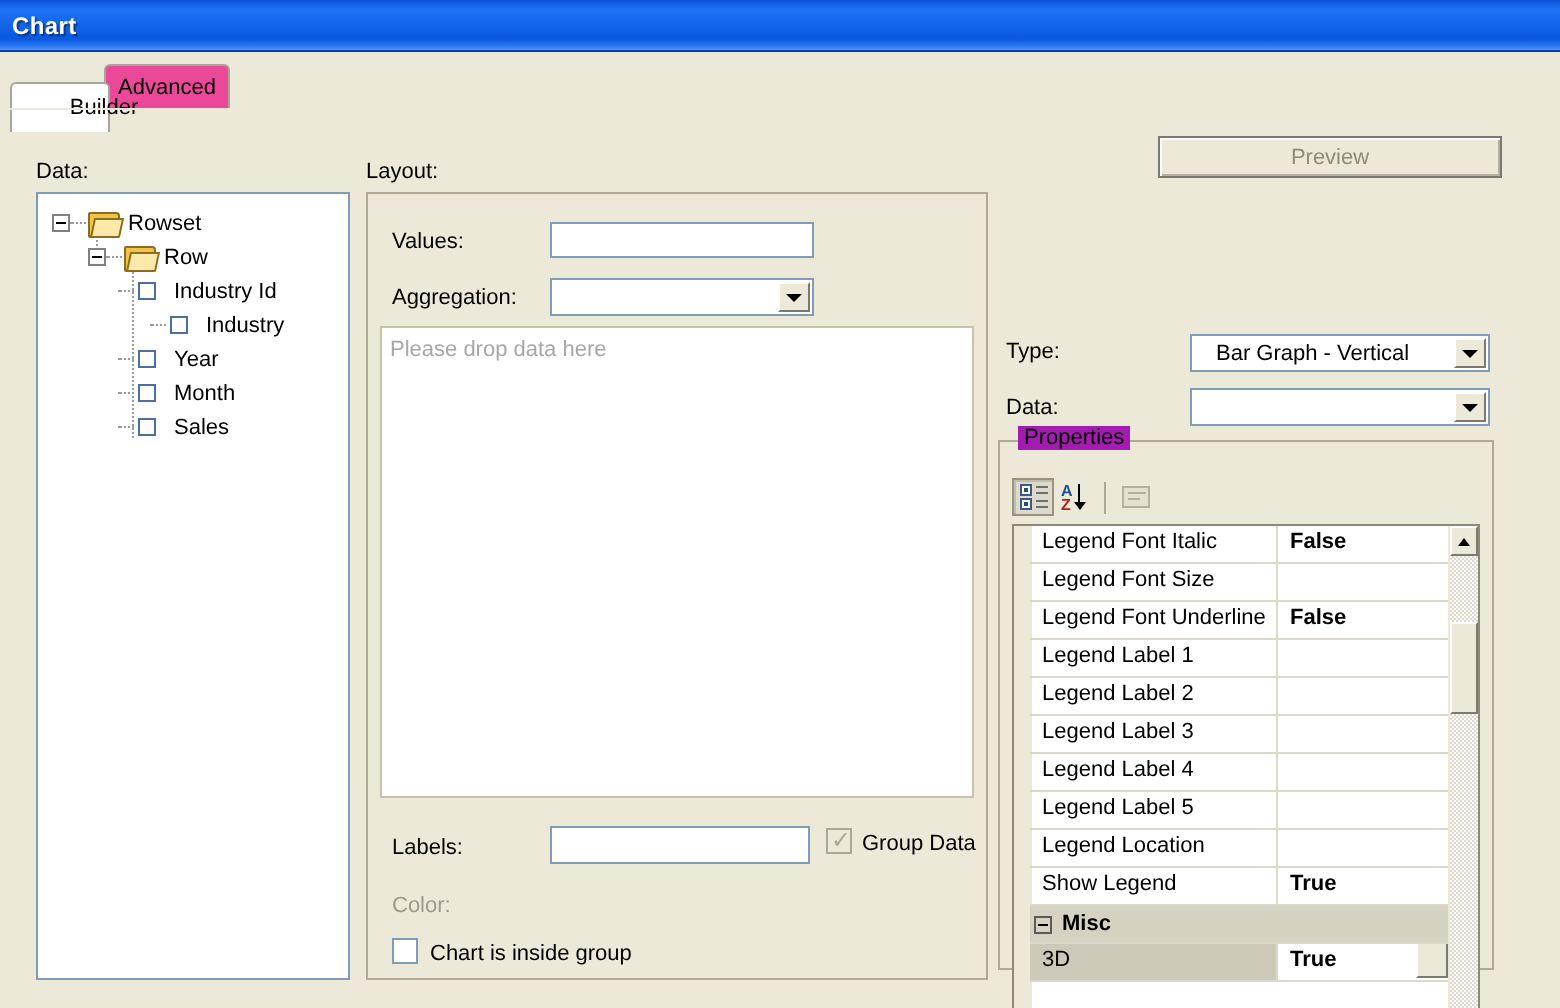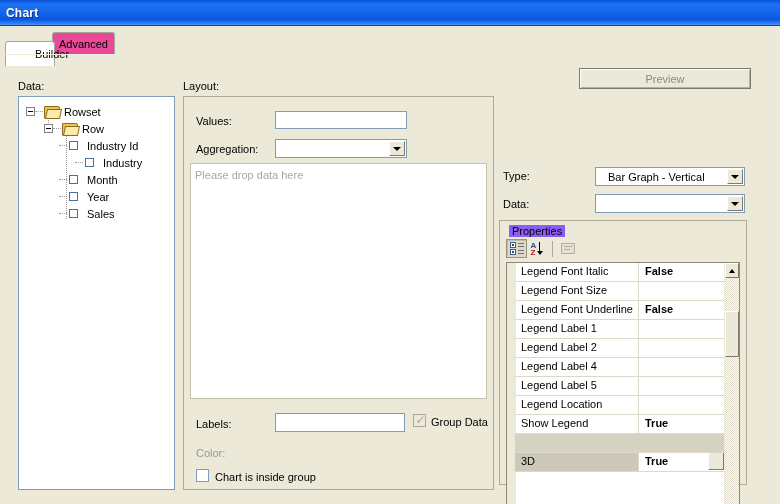--- a/index.html
+++ b/index.html
@@ -161,21 +161,21 @@
   #type-combo{position:absolute;left:595px;top:167px;width:150px;height:19px;}
   #style-label{position:absolute;left:503px;top:198px;}
   #style-combo{position:absolute;left:595px;top:194px;width:150px;height:19px;}
 
   
   #props-group{
     position:absolute;left:499px;top:220px;width:248px;height:265px;
     border:1px solid #b0aa94;box-sizing:border-box;
   }
   #props-legend{
-    position:absolute;left:509px;top:213px;background:#8b5cf6;padding:0 3px;font-size:11px;margin-top:12px;
+    position:absolute;left:509px;top:213px;background:#a21caf;padding:0 3px;font-size:11px;
   }
   #props-toolbar{
     position:absolute;left:506px;top:238px;width:234px;height:21px;
     display:flex;align-items:center;
   }
   .tbtn{width:21px;height:19px;box-sizing:border-box;position:relative;display:flex;align-items:center;justify-content:center;}
   .tbtn.pressed{border:1px solid #9a9384;background:#dedacb;box-shadow:inset 1px 1px 0 #c2bcab;}
   .tsep{width:1px;height:16px;background:#aca899;margin:0 4px;}
 
   .icon-cat{width:14px;height:13px;position:relative;}
@@ -310,27 +310,27 @@
 
       <div class="trow" style="padding-left:56px;">
         <div class="dots"></div>
         <div class="leafbox"></div>
         <div class="txt" style="margin-left:9px;">Industry</div>
       </div>
 
       <div class="trow" style="padding-left:40px;">
         <div class="dots"></div>
         <div class="leafbox"></div>
+        <div class="txt" style="margin-left:9px;">Year</div>
+      </div>
+
+      <div class="trow" style="padding-left:40px;">
+        <div class="dots"></div>
+        <div class="leafbox"></div>
         <div class="txt" style="margin-left:9px;">Month</div>
-      </div>
-
-      <div class="trow" style="padding-left:40px;">
-        <div class="dots"></div>
-        <div class="leafbox"></div>
-        <div class="txt" style="margin-left:9px;">Year</div>
       </div>
 
       <div class="trow" style="padding-left:40px;">
         <div class="dots"></div>
         <div class="leafbox"></div>
         <div class="txt" style="margin-left:9px;">Sales</div>
       </div>
 
     </div>
   </div>
@@ -432,37 +432,45 @@
       </div>
       <div class="prow">
         <div class="pname">Legend Label 1</div>
         <div class="pval"></div>
       </div>
       <div class="prow">
         <div class="pname">Legend Label 2</div>
         <div class="pval"></div>
       </div>
       <div class="prow">
+        <div class="pname">Legend Label 3</div>
+        <div class="pval"></div>
+      </div>
+      <div class="prow">
         <div class="pname">Legend Label 4</div>
         <div class="pval"></div>
       </div>
       <div class="prow">
         <div class="pname">Legend Label 5</div>
         <div class="pval"></div>
       </div>
       <div class="prow">
         <div class="pname">Legend Location</div>
         <div class="pval"></div>
       </div>
       <div class="prow">
         <div class="pname">Show Legend</div>
         <div class="pval">True</div>
       </div>
 
       <div class="prow cat">
+        <div class="pname">
+          <span class="catbox"></span>
+          <span>Misc</span>
+        </div>
         <div class="pval"></div>
       </div>
 
       <div class="prow selected">
         <div class="pname">3D</div>
         <div class="pval">
           <span>True</span>
           <span class="valdrop"></span>
         </div>
       </div>

